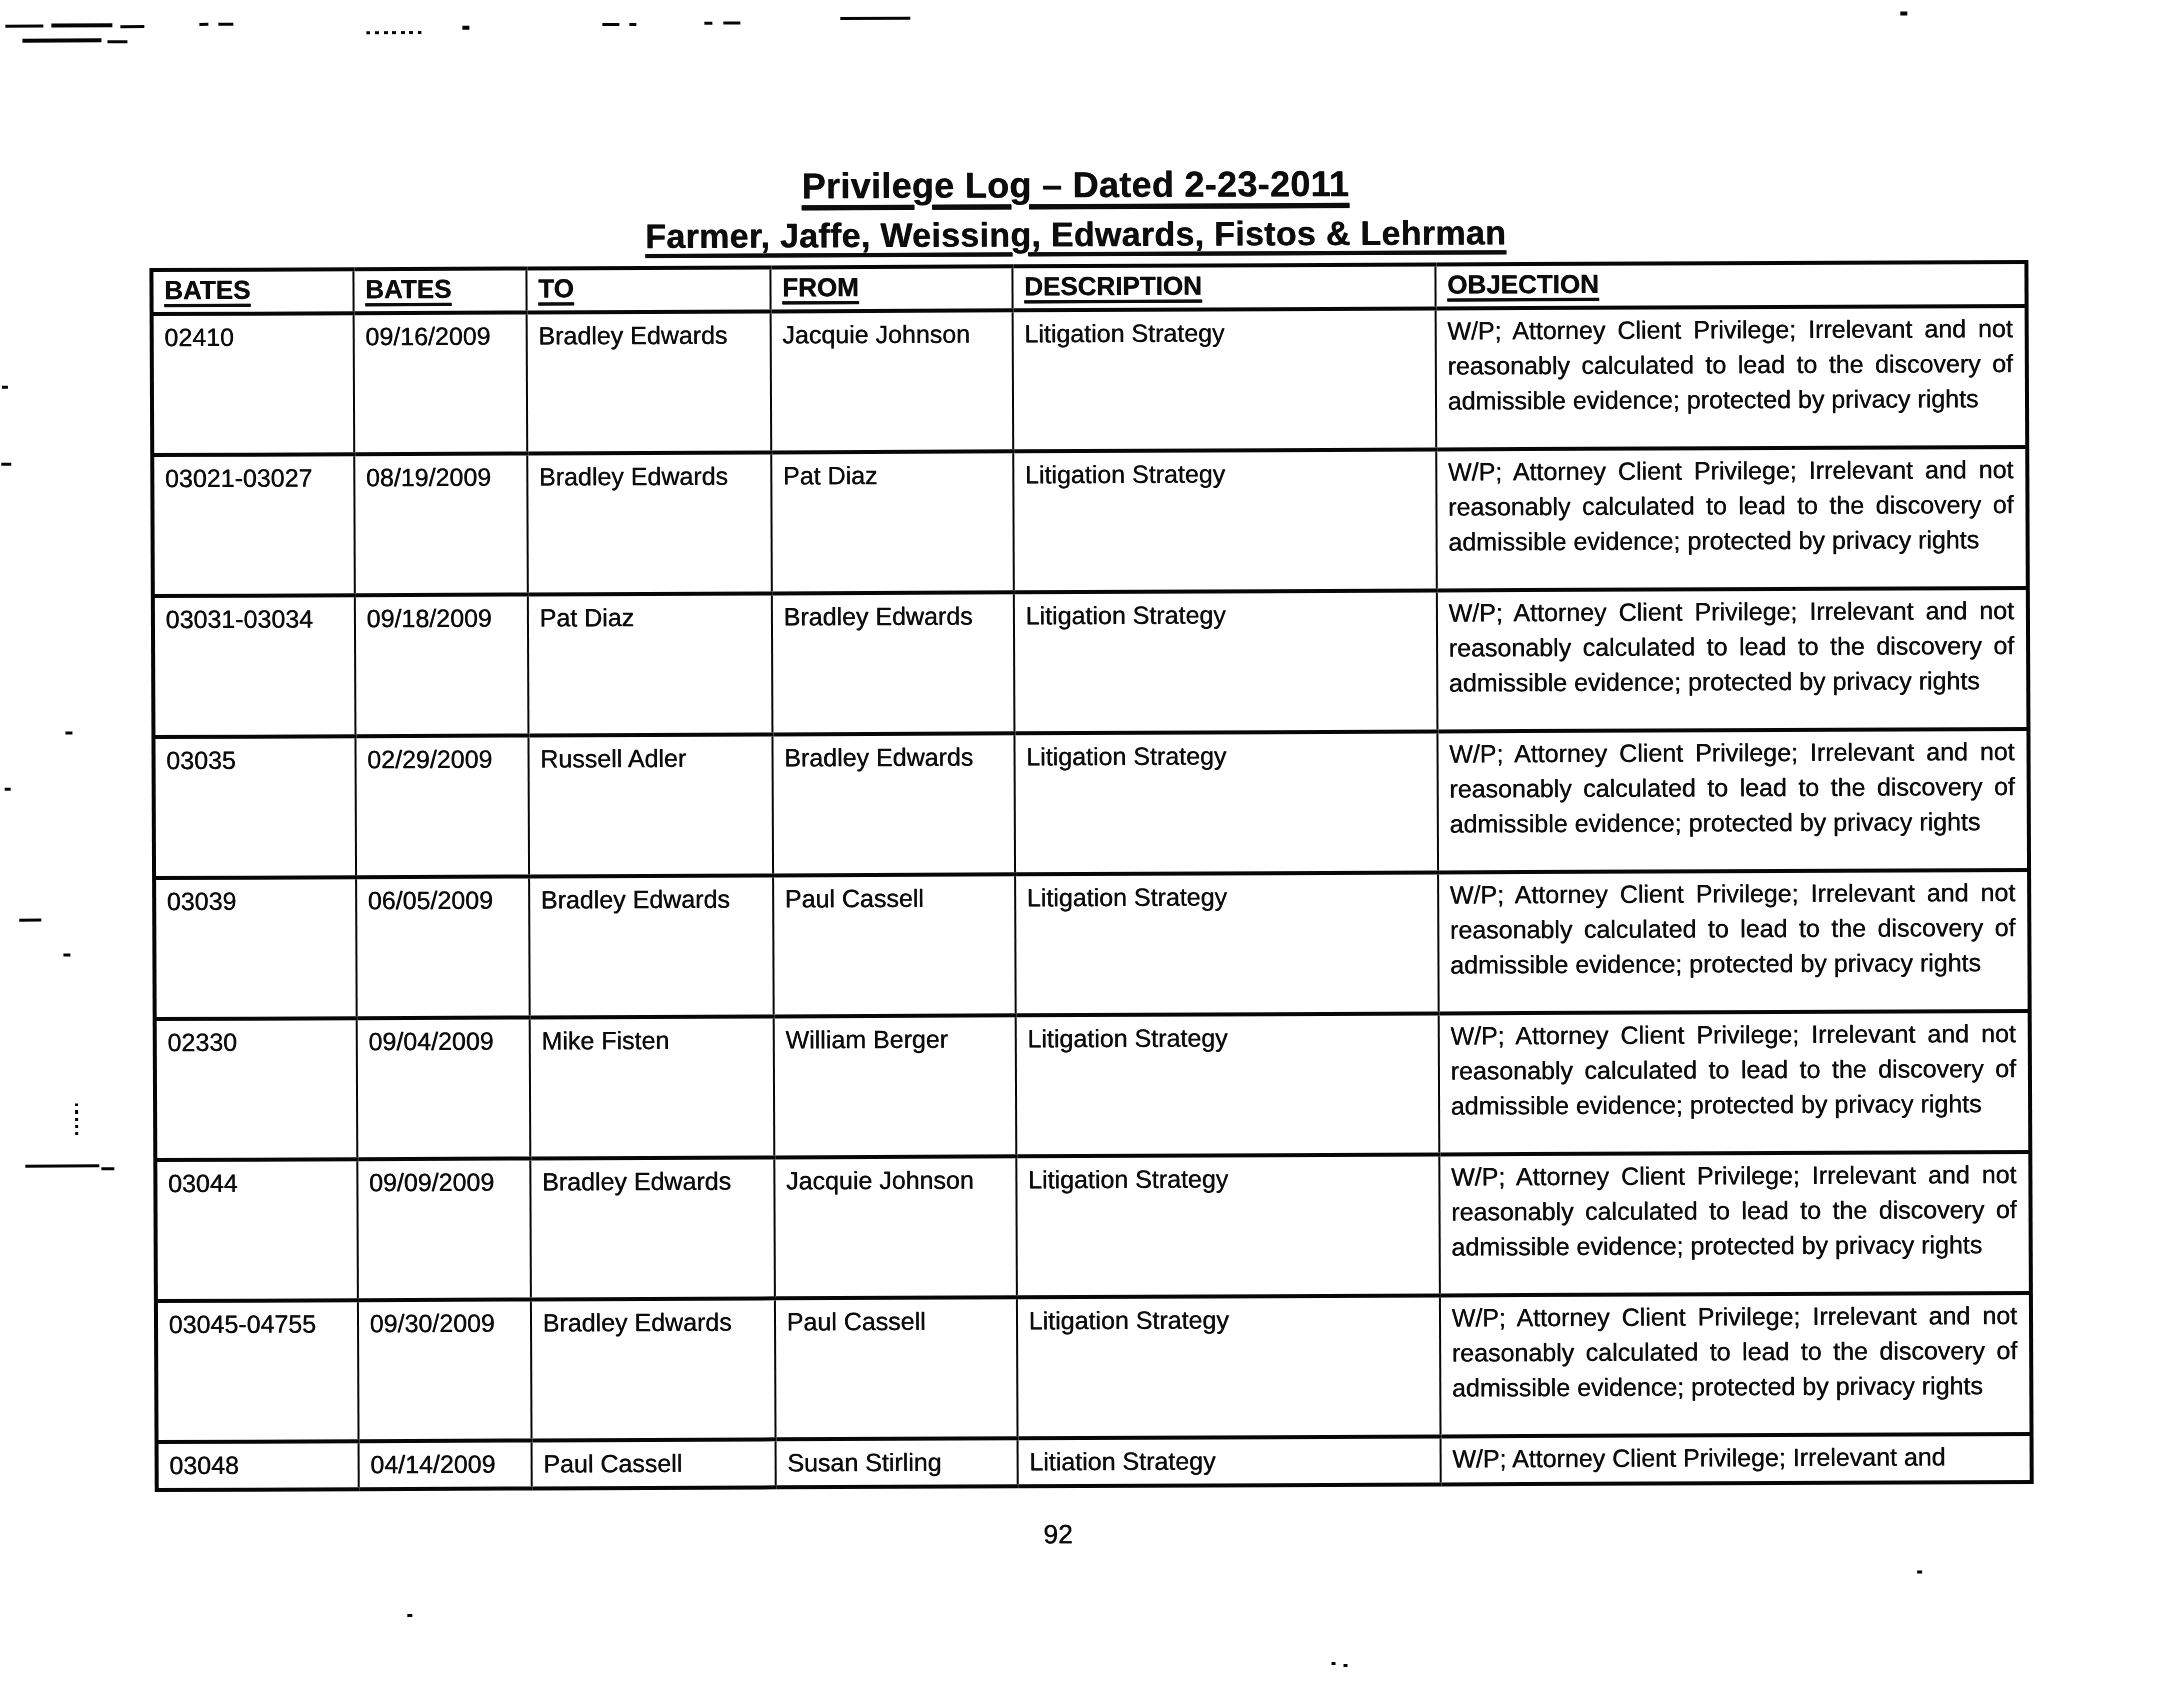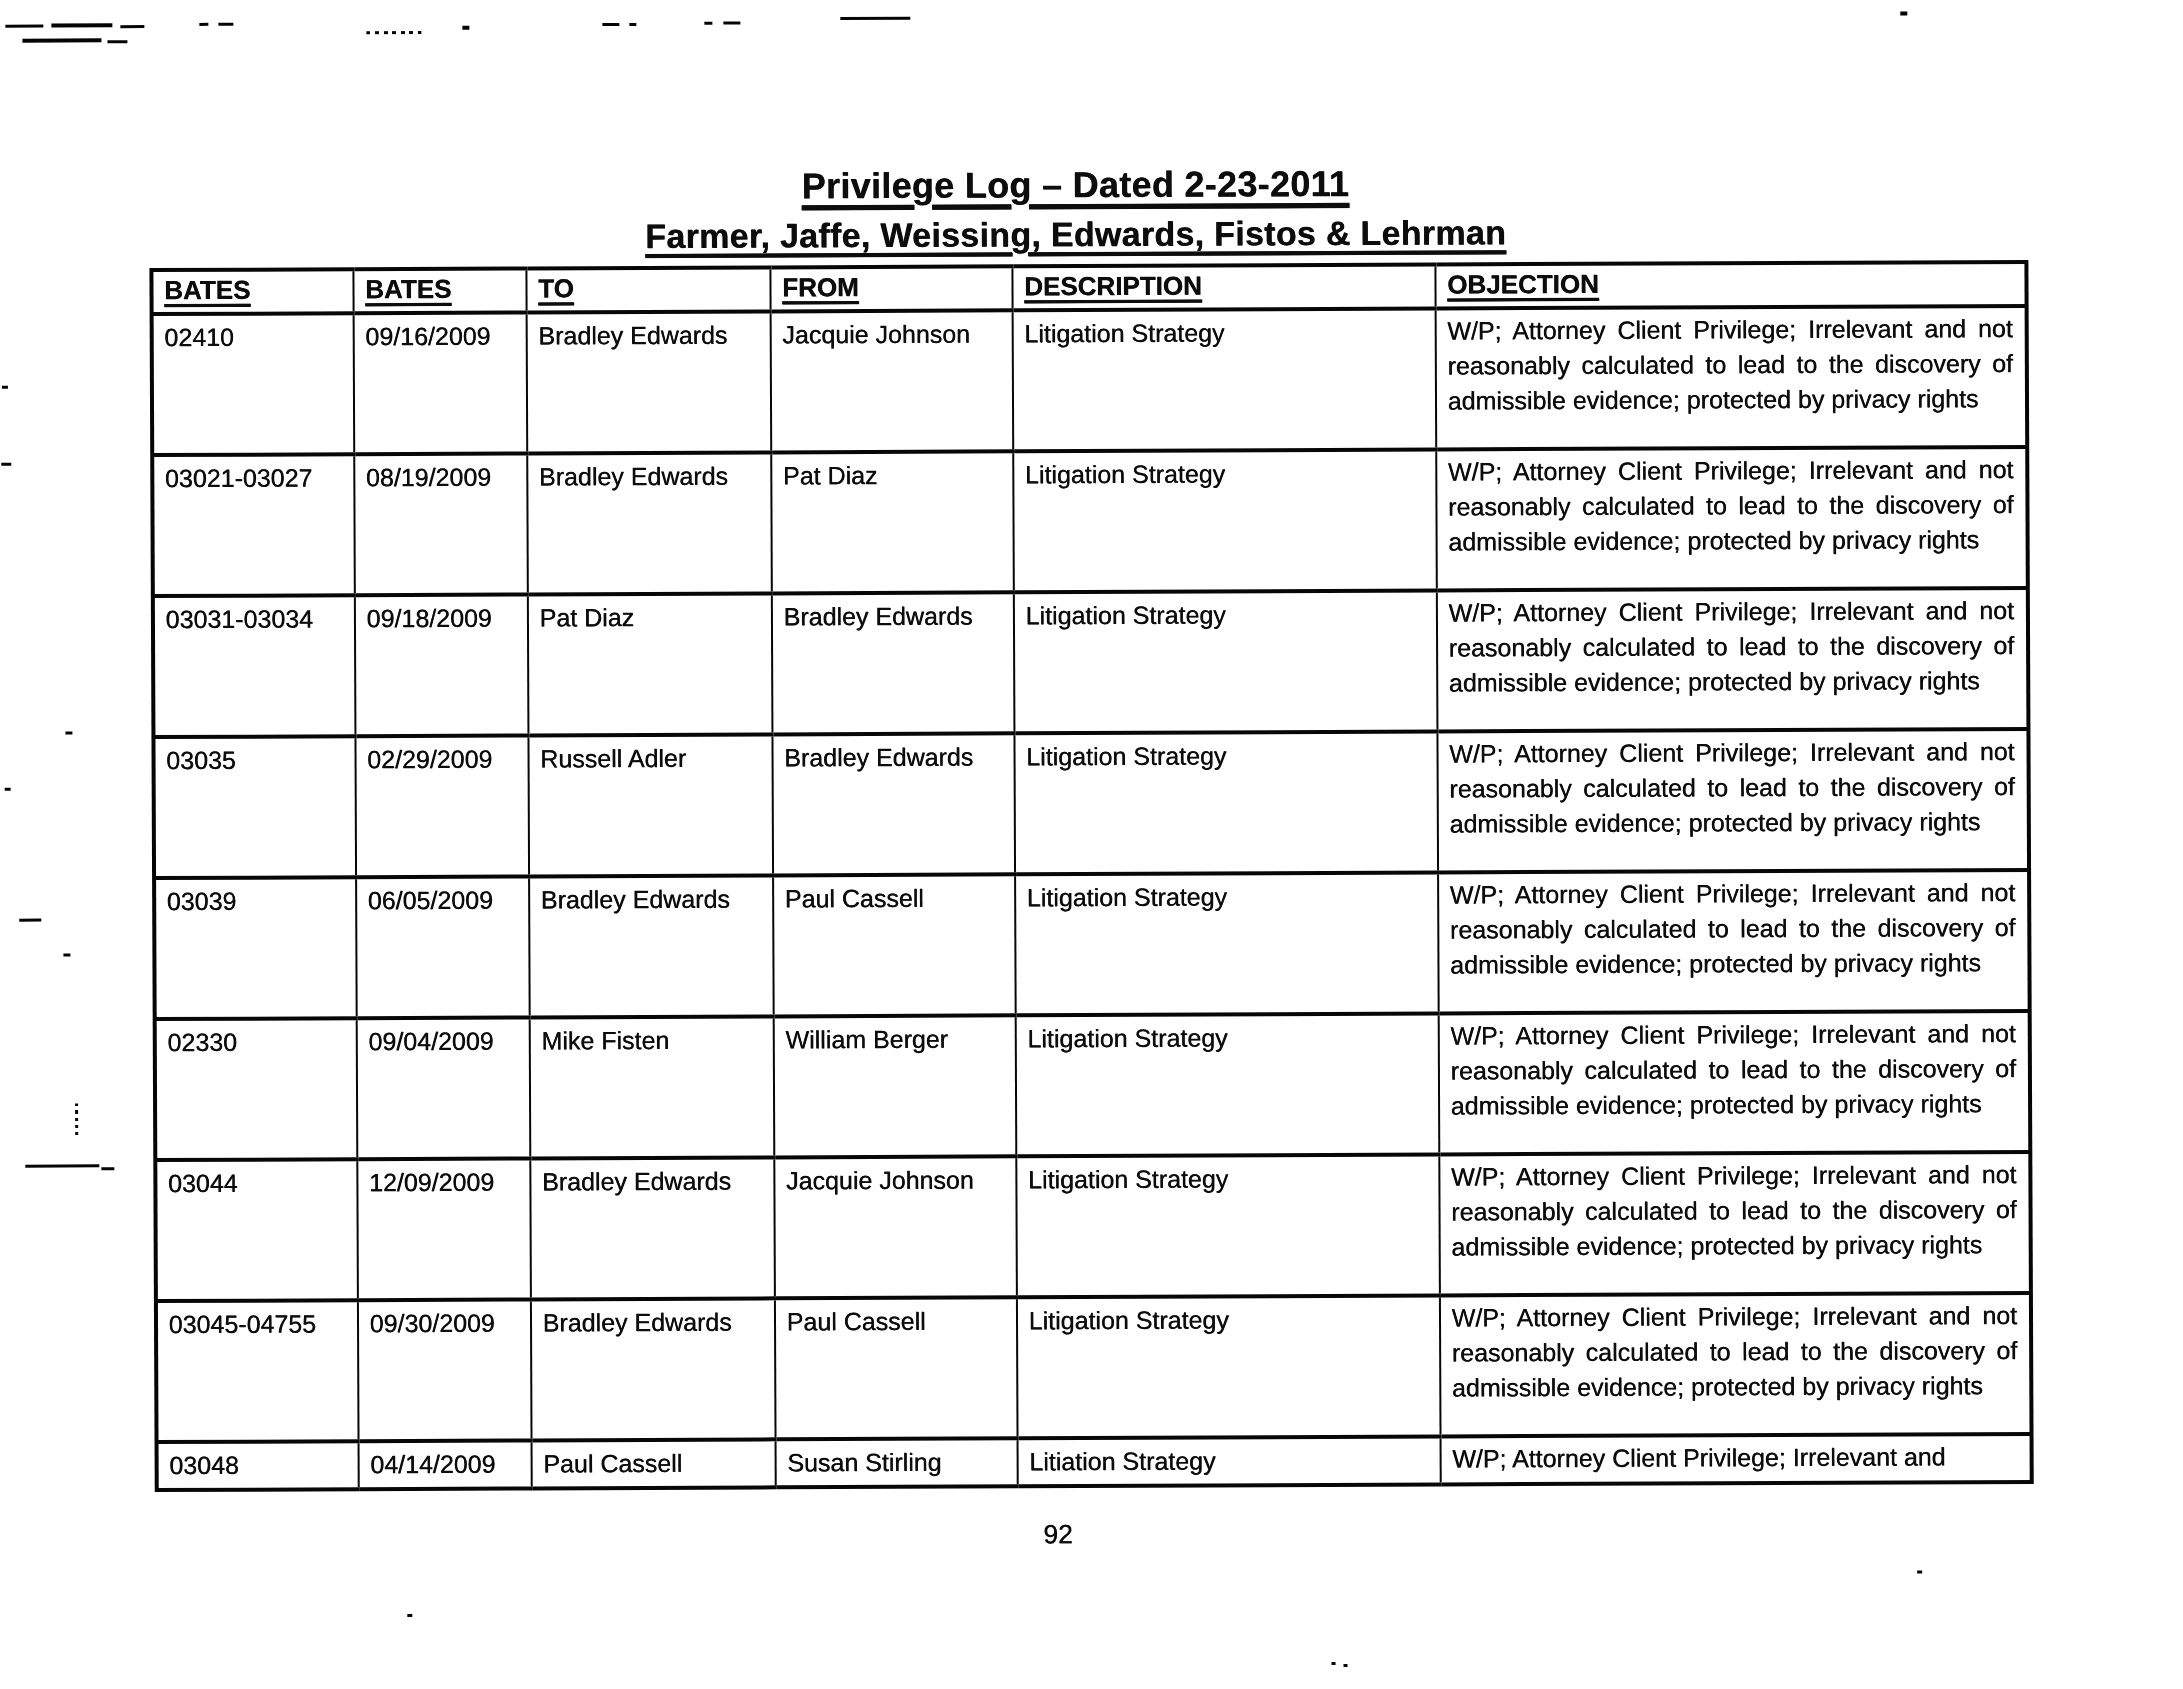--- a/index.html
+++ b/index.html
@@ -212,21 +212,21 @@
       <tr class="tall">
         <td class="c-bates">02330</td>
         <td class="c-date">09/04/2009</td>
         <td class="c-to">Mike Fisten</td>
         <td class="c-from">William Berger</td>
         <td class="c-desc">Litigation Strategy</td>
         <td class="c-obj">W/P; Attorney Client Privilege; Irrelevant and not reasonably calculated to lead to the discovery of admissible evidence; protected by privacy rights</td>
       </tr>
       <tr class="tall">
         <td class="c-bates">03044</td>
-        <td class="c-date">12/09/2009</td>
+        <td class="c-date">09/09/2009</td>
         <td class="c-to">Bradley Edwards</td>
         <td class="c-from">Jacquie Johnson</td>
         <td class="c-desc">Litigation Strategy</td>
         <td class="c-obj">W/P; Attorney Client Privilege; Irrelevant and not reasonably calculated to lead to the discovery of admissible evidence; protected by privacy rights</td>
       </tr>
       <tr class="tall">
         <td class="c-bates">03045-04755</td>
         <td class="c-date">09/30/2009</td>
         <td class="c-to">Bradley Edwards</td>
         <td class="c-from">Paul Cassell</td>

